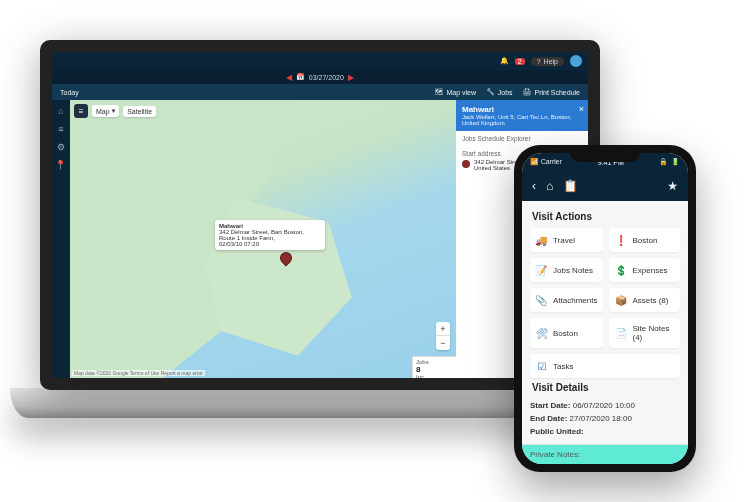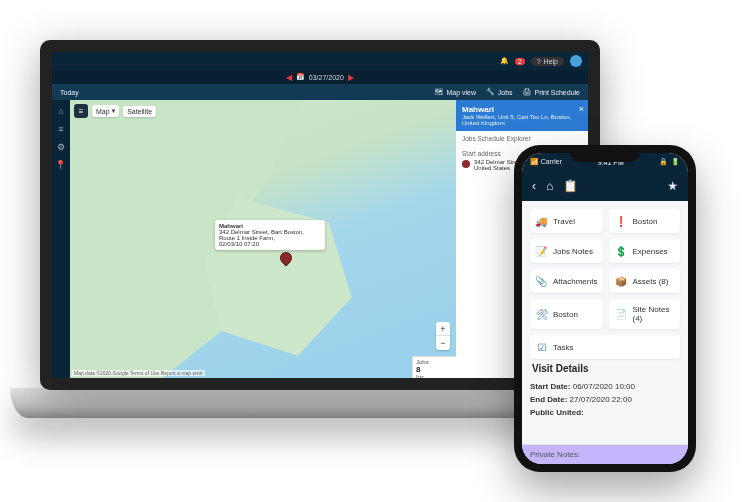--- a/index.html
+++ b/index.html
@@ -215,21 +215,21 @@
 .card .ic { width:12px; height:12px; display:flex; align-items:center; justify-content:center; font-size:10px; }
 .ic-green { color:#2e8b57; }
 .ic-orange { color:#e07b1c; }
 .ic-blue { color:#2f72b6; }
 .ic-cyan { color:#2aa6b6; }
 .card.full { grid-column: 1 / span 2; }
 .details { margin-top:8px; font-size:8px; color:#333; }
 .details .row { margin:4px 0; }
 .details .k { font-weight:600; }
 .ph-footer {
-  border-top:1px solid #e4e4e4; background:#c4b5fd;
+  border-top:1px solid #e4e4e4; background:#5eead4;
   font-size:8px; color:#555; padding:5px 8px;
 }
 </style>
 </head>
 <body>
 
 <div class="laptop">
   <div class="laptop-screen">
 
     <div class="topbar">
@@ -352,20 +352,21 @@
     <div class="phone-nav">
       <span class="grp">
         <span class="ph-icon">‹</span>
         <span class="ph-icon">⌂</span>
         <span class="ph-icon">📋</span>
       </span>
       <span class="ph-icon">★</span>
     </div>
 
     <div class="ph-body">
+      <div class="ph-sec-title">Visit Actions</div>
 
       <div class="grid2">
         <div class="card">
           <span class="ic ic-green">🚚</span>
           <span>Travel</span>
         </div>
         <div class="card">
           <span class="ic ic-orange">❗</span>
           <span>Boston</span>
         </div>
@@ -400,21 +401,21 @@
       </div>
 
       <div class="ph-sec-title" style="margin-top:4px;">Visit Details</div>
       <div class="details">
         <div class="row">
           <span class="k">Start Date:</span>
           <span>06/07/2020 10:00</span>
         </div>
         <div class="row">
           <span class="k">End Date:</span>
-          <span>27/07/2020 22:00</span>
+          <span>27/07/2020 18:00</span>
         </div>
         <div class="row">
           <span class="k">Public United:</span>
         </div>
       </div>
     </div>
 
     <div class="ph-footer">
       <span class="k">Private Notes:</span>
     </div>

